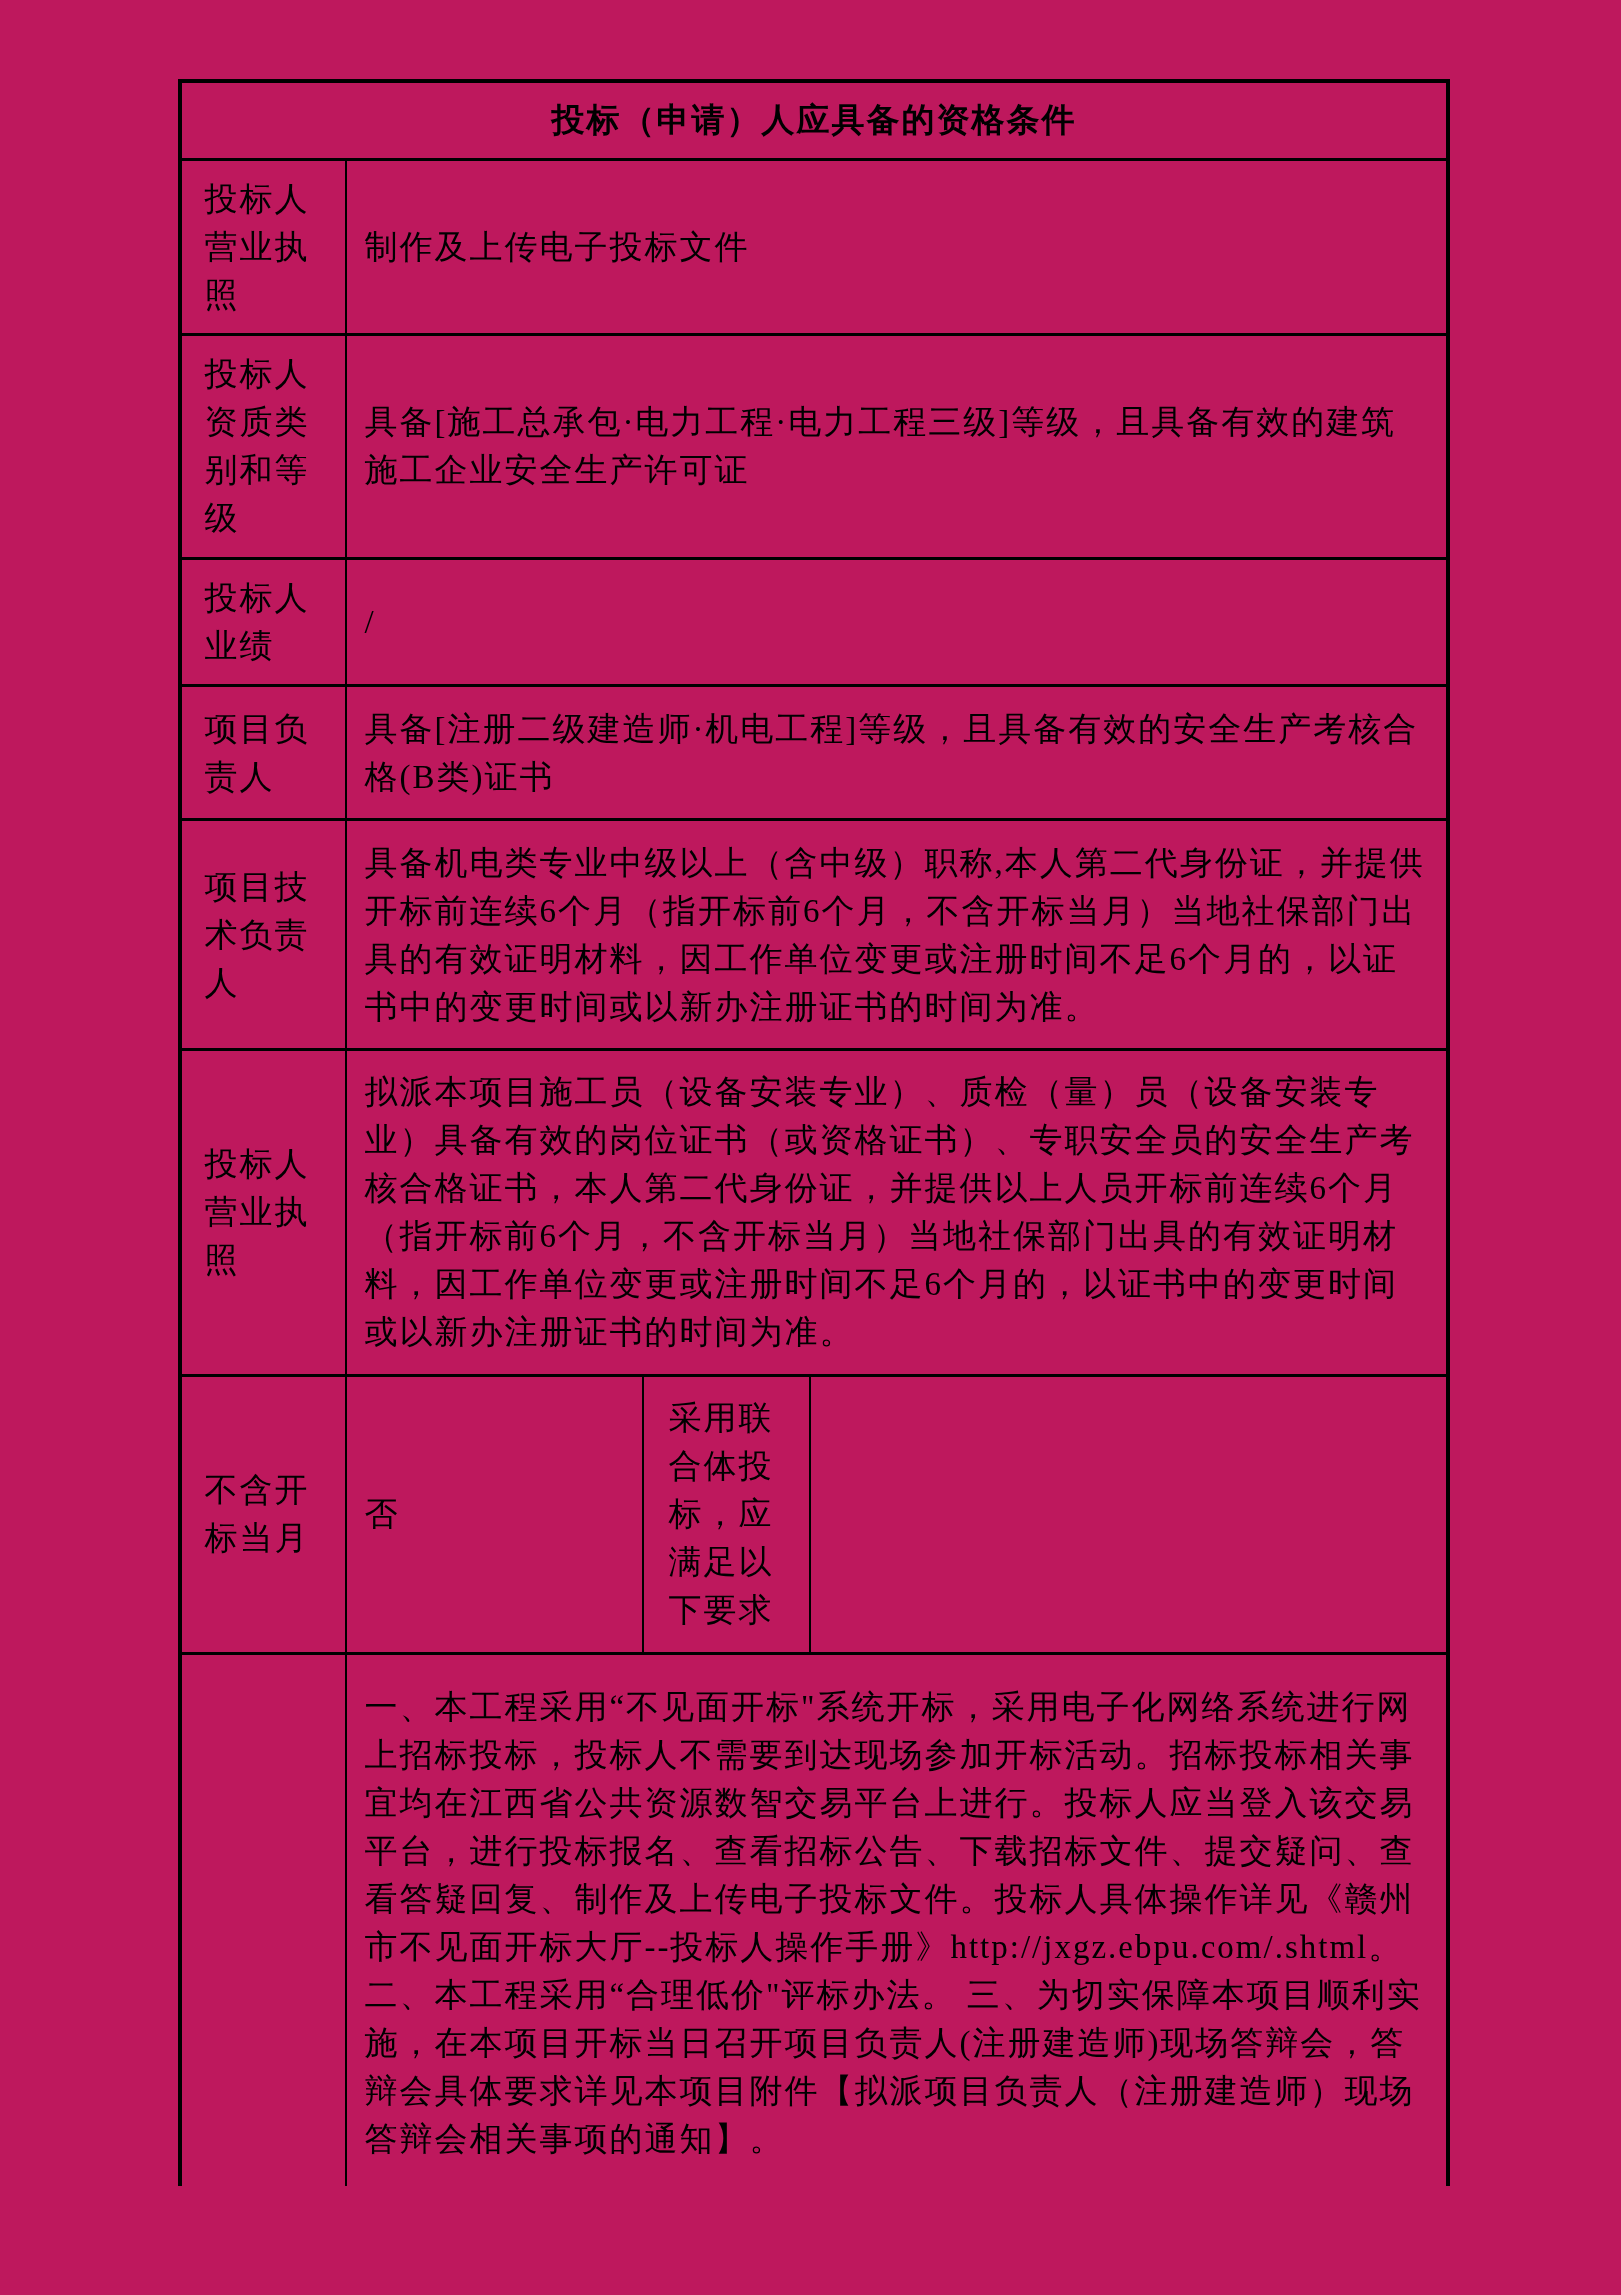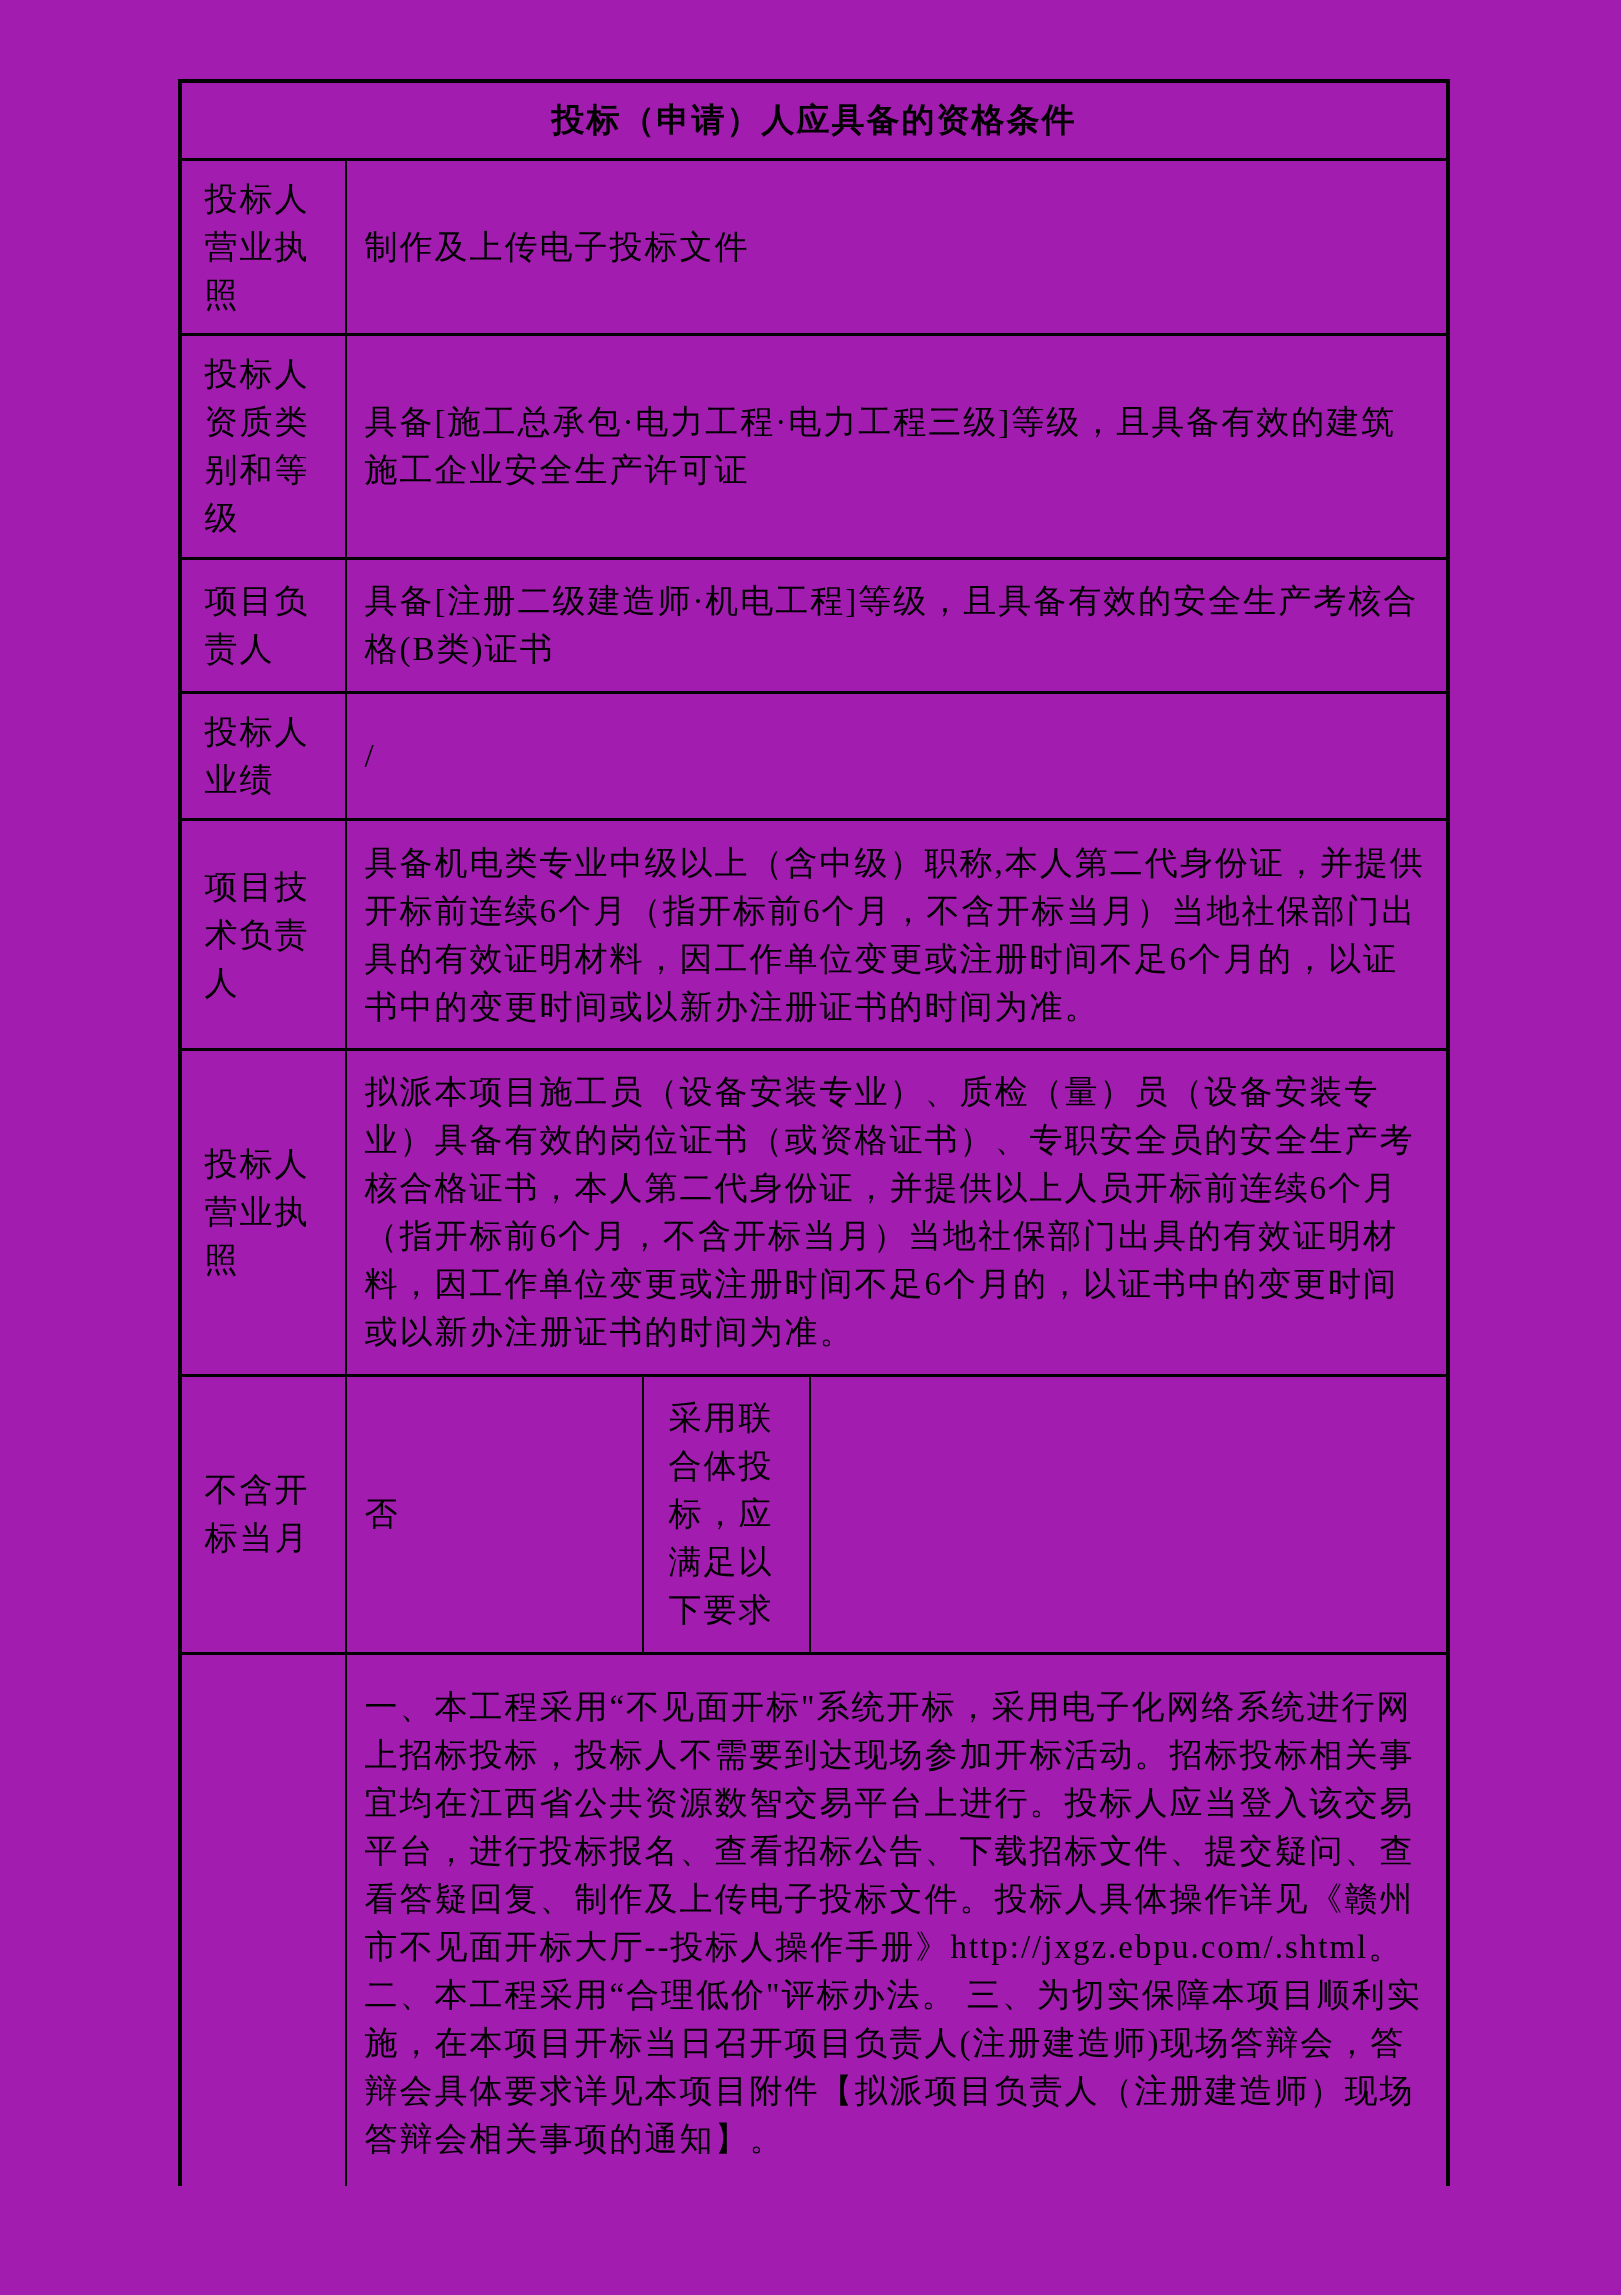--- a/index.html
+++ b/index.html
@@ -5,21 +5,21 @@
 <style>
   html, body {
     margin: 0;
     padding: 0;
     background: #ffffff;
   }
   .page {
     position: relative;
     width: 1622px;
     height: 2295px;
-    background: #a21caf;
+    background: #be185d;
     overflow: hidden;
     color: #000000;
     font-family: "Liberation Serif", "DejaVu Serif", serif;
   }
   table.qual-table {
     position: absolute;
     left: 178px;
     top: 79px;
     width: 1269px;
     border-collapse: collapse;
@@ -97,27 +97,27 @@
         <td class="label-cell">投标人营业执照</td>
         <td colspan="3" class="content-cell">制作及上传电子投标文件</td>
       </tr>
 
       <tr>
         <td class="label-cell">投标人资质类别和等级</td>
         <td colspan="3" class="content-cell">具备[施工总承包·电力工程·电力工程三级]等级，且具备有效的建筑施工企业安全生产许可证</td>
       </tr>
 
       <tr>
-        <td class="label-cell">项目负责人</td>
-        <td colspan="3" class="content-cell">具备[注册二级建造师·机电工程]等级，且具备有效的安全生产考核合格(B类)证书</td>
+        <td class="label-cell">投标人业绩</td>
+        <td colspan="3" class="content-cell">/</td>
       </tr>
 
       <tr>
-        <td class="label-cell">投标人业绩</td>
-        <td colspan="3" class="content-cell">/</td>
+        <td class="label-cell">项目负责人</td>
+        <td colspan="3" class="content-cell">具备[注册二级建造师·机电工程]等级，且具备有效的安全生产考核合格(B类)证书</td>
       </tr>
 
       <tr>
         <td class="label-cell">项目技术负责人</td>
         <td colspan="3" class="content-cell">具备机电类专业中级以上（含中级）职称,本人第二代身份证，并提供开标前连续6个月（指开标前6个月，不含开标当月）当地社保部门出具的有效证明材料，因工作单位变更或注册时间不足6个月的，以证书中的变更时间或以新办注册证书的时间为准。</td>
       </tr>
 
       <tr>
         <td class="label-cell">投标人营业执照</td>
         <td colspan="3" class="content-cell">拟派本项目施工员（设备安装专业）、质检（量）员（设备安装专业）具备有效的岗位证书（或资格证书）、专职安全员的安全生产考核合格证书，本人第二代身份证，并提供以上人员开标前连续6个月（指开标前6个月，不含开标当月）当地社保部门出具的有效证明材料，因工作单位变更或注册时间不足6个月的，以证书中的变更时间或以新办注册证书的时间为准。</td>

